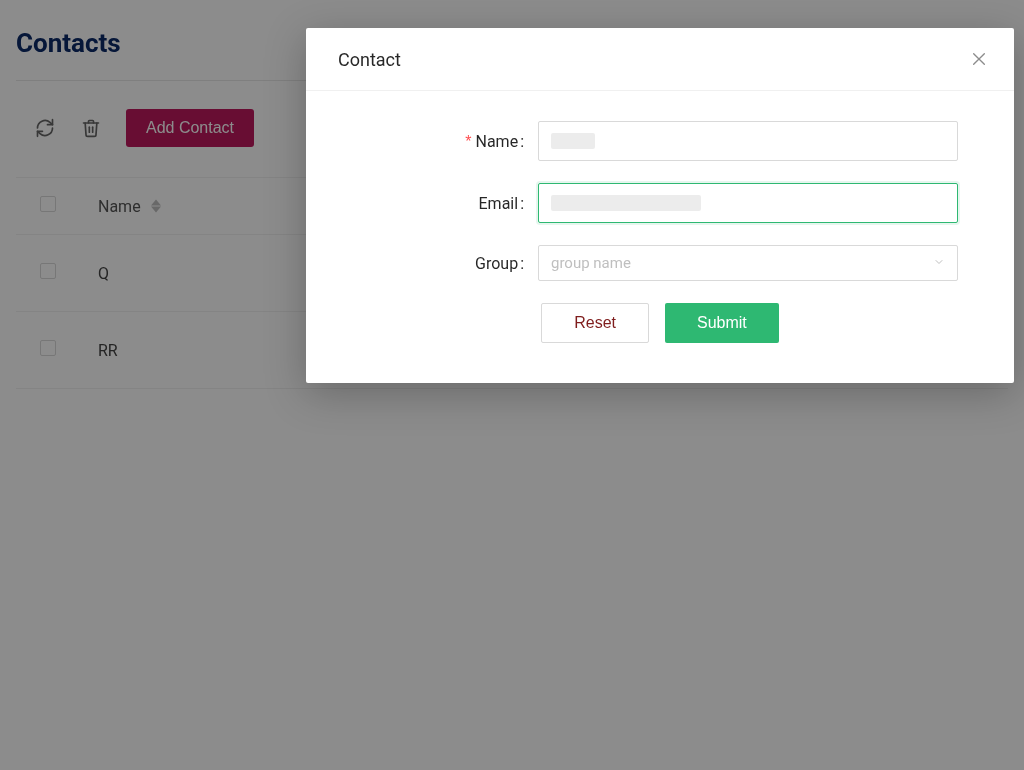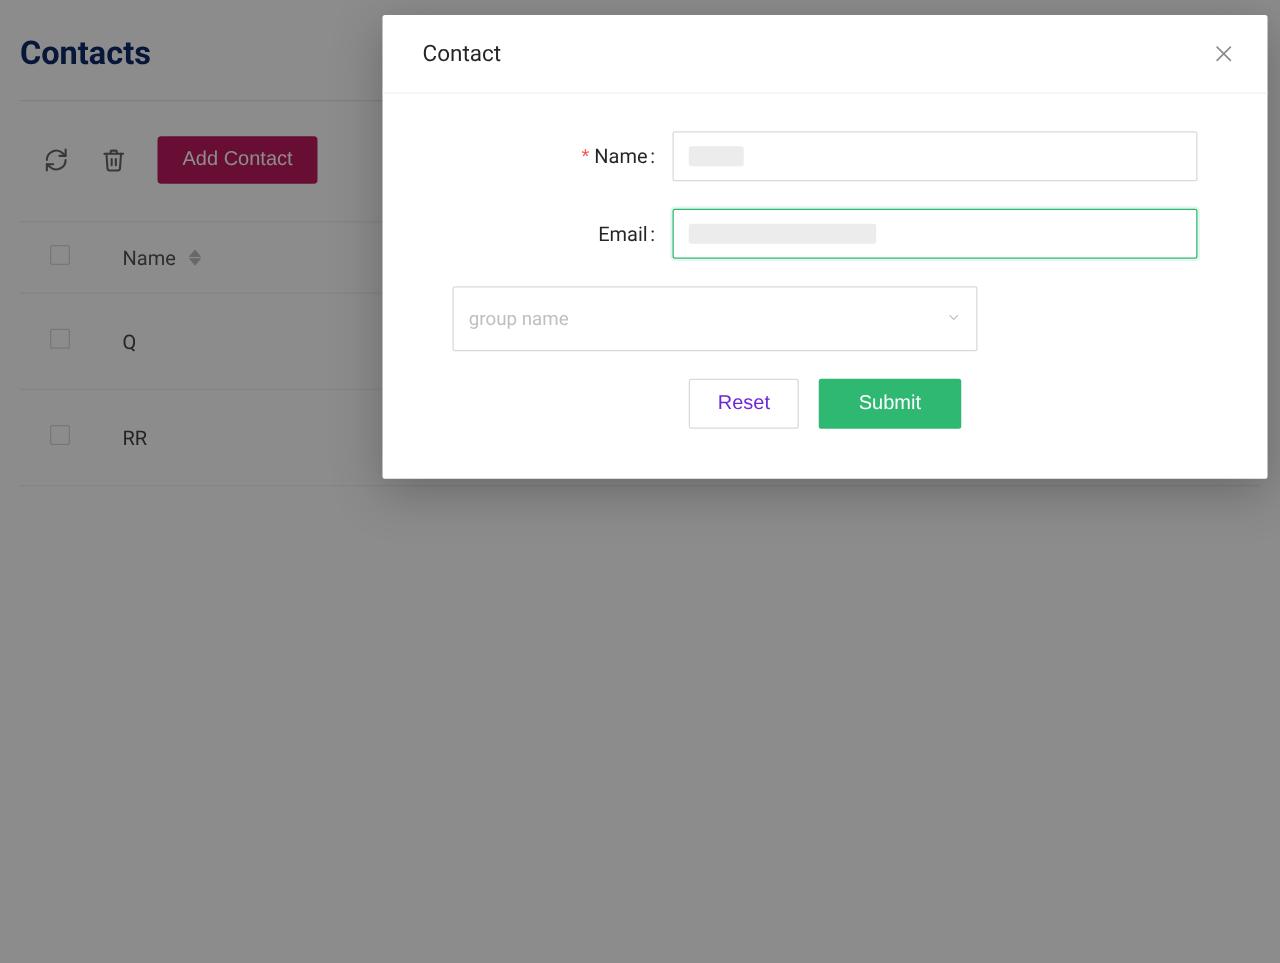--- a/index.html
+++ b/index.html
@@ -18,39 +18,39 @@
   .th-name { display: flex; align-items: center; gap: 10px; color: #555; font-size: 16px; }
   .sorter { display: inline-flex; flex-direction: column; line-height: 0; color: #bdbdbd; }
   .sorter svg { width: 10px; height: 7px; }
   .row { display: flex; align-items: center; padding: 28px 24px; border-bottom: 1px solid #f0f0f0; }
   .cell-check { width: 58px; }
   .chk { width: 16px; height: 16px; border: 1px solid #d9d9d9; border-radius: 2px; display: inline-block; }
   .cell-name { font-size: 16px; color: #444; }
 
   
   .overlay { position: absolute; inset: 0; background: rgba(0,0,0,0.45); }
-  .modal { position: absolute; top: 12px; left: 306px; width: 708px; background: #fff; border-radius: 2px; box-shadow: 0 10px 40px rgba(0,0,0,0.25); padding-bottom: 40px; }
+  .modal { position: absolute; top: 28px; left: 306px; width: 708px; background: #fff; border-radius: 2px; box-shadow: 0 10px 40px rgba(0,0,0,0.25); padding-bottom: 40px; }
   .modal-header { display: flex; align-items: center; justify-content: space-between; padding: 20px 24px 20px 32px; border-bottom: 1px solid #f0f0f0; }
   .modal-title { font-size: 18px; color: rgba(0,0,0,0.85); }
   .close-btn { width: 22px; height: 22px; color: #8c8c8c; cursor: pointer; display: inline-flex; align-items: center; justify-content: center; }
   .close-btn svg { width: 16px; height: 16px; }
 
   .form { padding: 30px 56px 0 56px; }
   .form-row { display: flex; align-items: center; margin-bottom: 22px; }
   .form-row.focused .input { border-color: #2eb872; box-shadow: 0 0 0 2px rgba(46,184,114,0.12); }
   .label-col { width: 180px; text-align: right; color: rgba(0,0,0,0.85); font-size: 16px; padding-right: 6px; white-space: nowrap; }
   .req { color: #ff4d4f; margin-right: 4px; font-family: SimSun, sans-serif; }
   .colon { margin-left: 2px; margin-right: 8px; }
   .input-col { flex: 1; }
   .input { width: 420px; height: 40px; border: 1px solid #d9d9d9; border-radius: 2px; padding: 0 12px; font-size: 15px; color: #555; outline: none; background: #fff; }
-  .select { width: 420px; height: 52px; border: 1px solid #d9d9d9; border-radius: 2px; padding: 15px 12px; font-size: 15px; color: #bfbfbf; display: flex; align-items: center; justify-content: space-between; cursor: pointer; }
+  .select { width: 420px; height: 36px; border: 1px solid #d9d9d9; border-radius: 2px; padding: 15px 12px; font-size: 15px; color: #bfbfbf; display: flex; align-items: center; justify-content: space-between; cursor: pointer; }
   .select .chev { color: #bfbfbf; }
   .select .chev svg { width: 12px; height: 12px; }
   .btn-row { display: flex; justify-content: center; gap: 16px; margin-top: 6px; }
-  .reset-btn { background: #fff; border: 1px solid #d9d9d9; border-radius: 2px; padding: 10px 22px; font-size: 16px; color: #6d28d9; cursor: pointer; }
+  .reset-btn { background: #fff; border: 1px solid #d9d9d9; border-radius: 2px; padding: 10px 32px; font-size: 16px; color: #7f1d1d; cursor: pointer; }
   .submit-btn { background: #2eb872; border: none; color: #fff; border-radius: 2px; padding: 10px 32px; font-size: 16px; cursor: pointer; }
 
   
   .redact { display: inline-block; height: 16px; background: #ececec; border-radius: 2px; }
 </style>
 </head>
 <body>
 
 <div class="page">
   <h1 class="page-title">Contacts</h1>
@@ -133,20 +133,23 @@
         <span>Email</span><span class="colon">:</span>
       </div>
       <div class="input-col">
         <div class="input" style="display:flex;align-items:center;" value="">
           <span class="redact" style="width:150px;"></span>
         </div>
       </div>
     </div>
 
     <div class="form-row">
+      <div class="label-col">
+        <span>Group</span><span class="colon">:</span>
+      </div>
       <div class="input-col">
         <div class="select">
           <span>group name</span>
           <span class="chev">
             <svg viewBox="0 0 24 24" fill="none" stroke="currentColor" stroke-width="2" stroke-linecap="round" stroke-linejoin="round">
                 <polyline points="6 9 12 15 18 9"></polyline>
               </svg>
           </span>
         </div>
       </div>

